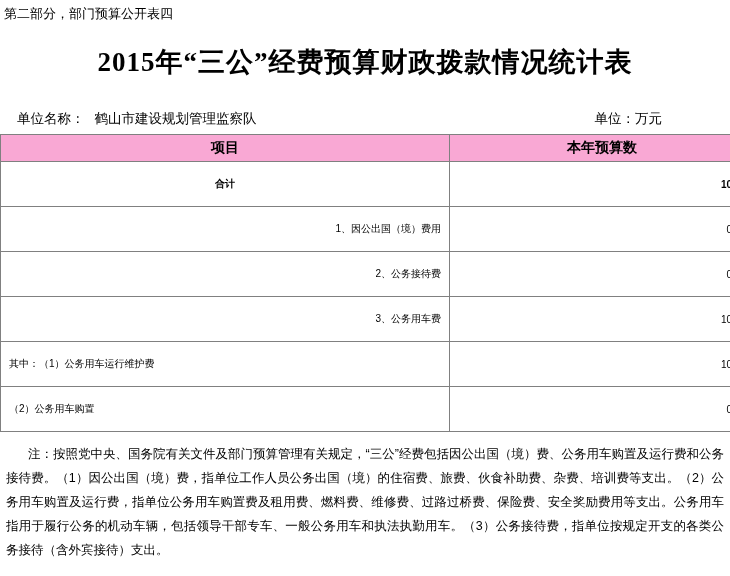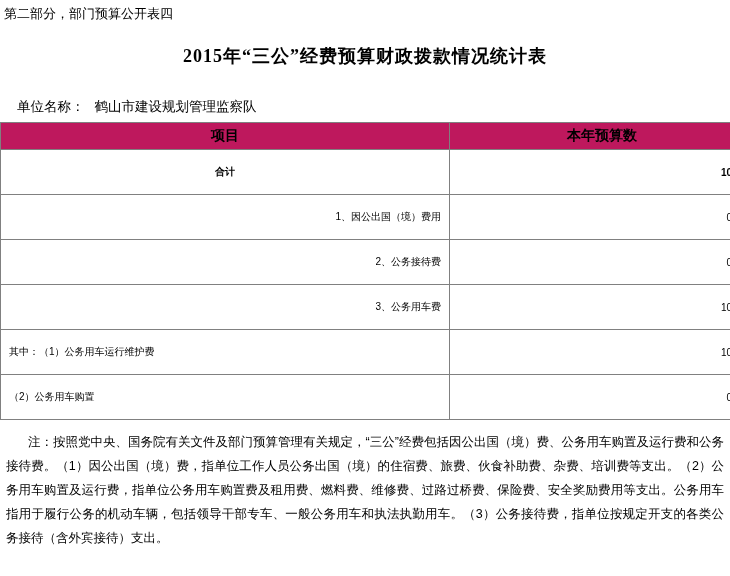--- a/index.html
+++ b/index.html
@@ -21,21 +21,21 @@
     box-sizing: border-box;
   }
   .section-label {
     font-size: 13px;
     line-height: 16px;
     padding: 6px 4px 0 4px;
     color: #000;
   }
   .doc-title {
     text-align: center;
-    font-size: 18px;
+    font-size: 27px;
     font-weight: bold;
     letter-spacing: 1px;
     margin-top: 22px;
     margin-bottom: 6px;
     font-family: "Liberation Serif", serif;
   }
   .meta-row {
     display: flex;
     align-items: flex-end;
     font-size: 13.5px;
@@ -64,21 +64,21 @@
     table-layout: fixed;
   }
   table.budget td {
     border: 1px solid #808080;
     font-size: 10px;
     height: 44px;
     vertical-align: middle;
     padding: 0 8px;
   }
   table.budget tr.header td {
-    background: #be185d;
+    background: #f9a8d4;
     text-align: center;
     font-weight: bold;
     height: 26px;
     font-size: 14px;
   }
   td.col-item {
     width: 432px;
   }
   td.col-value {
     width: 288px;
@@ -121,20 +121,21 @@
 
   <div class="section-label">第二部分，部门预算公开表四</div>
 
   <div class="doc-title">2015年“三公”经费预算财政拨款情况统计表</div>
 
   <div class="meta-row">
     <div class="meta-left">
       <span>单位名称：</span><span class="unit-name">鹤山市建设规划管理监察队</span>
     </div>
     <div class="meta-spacer"></div>
+    <div class="meta-right">单位：万元</div>
   </div>
 
   <table class="budget">
     <tbody>
       <tr class="header">
         <td class="col-item">项目</td>
         <td class="col-value">本年预算数</td>
       </tr>
       <tr class="total">
         <td class="col-item">合计</td>

